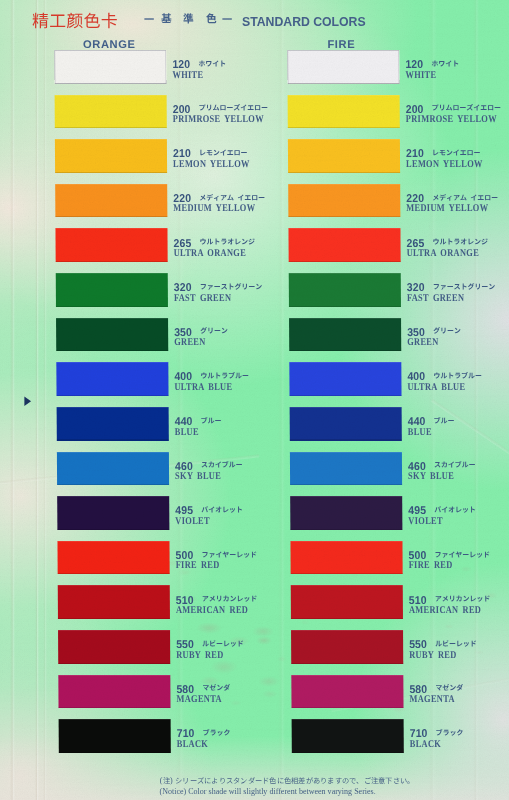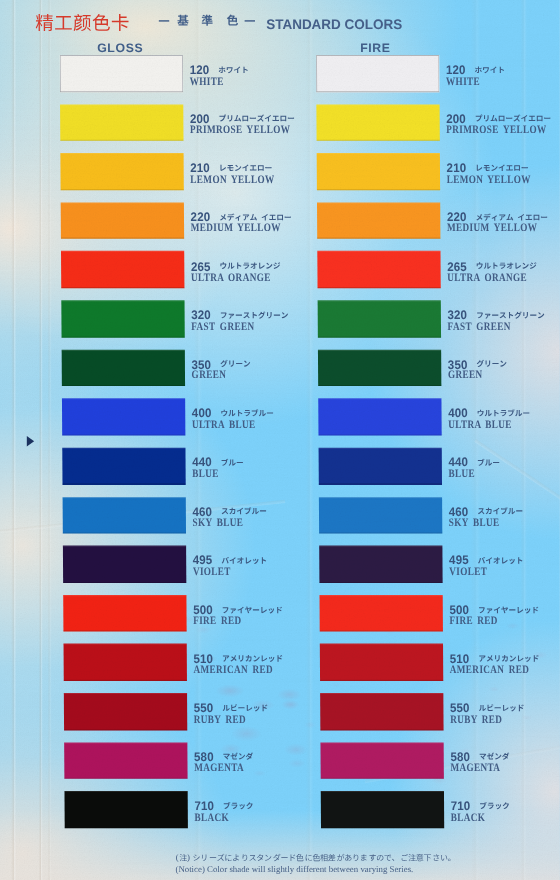--- a/index.html
+++ b/index.html
@@ -1,21 +1,21 @@
 <!DOCTYPE html>
 <html><head>
 <meta charset="utf-8">
 <title>Standard Colors</title>
 <style>
   html,body{margin:0;padding:0;background:#fff;}
   body{width:509px;height:800px;overflow:hidden;position:relative;
        font-family:"Liberation Sans",sans-serif;
        -webkit-font-smoothing:antialiased;}
   #page{position:absolute;left:0;top:0;width:509px;height:800px;overflow:hidden;
-        background:#7dd3fc;}
+        background:#86efac;}
 
   
   .paper-tint{position:absolute;inset:0;pointer-events:none;}
   .paper-grain{position:absolute;left:0;top:0;opacity:.22;mix-blend-mode:multiply;pointer-events:none;}
 
   .crease{position:absolute;top:0;bottom:0;width:6px;pointer-events:none;}
 
   
   .brand{position:absolute;left:31.6px;top:11.5px;}
   .jp-title{position:absolute;left:144.4px;top:13.3px;}
@@ -139,21 +139,21 @@
             <path d="M38 455V324H964V455Z" transform="translate(0.00 0)"></path>
           </g>
         </svg>
       </span>
     </div>
   <div class="en-title">STANDARD COLORS</div>
 
   <div id="content">
     <div id="columns">
         <div class="col-head" style="left: 0px; width: 509px; text-align: left;">
-          <span style="position: absolute; left: 109px; top: 0px; transform: translateX(-50%);">GLOSS</span>
+          <span style="position: absolute; left: 109px; top: 0px; transform: translateX(-50%);">ORANGE</span>
         </div>
         <div class="col-head" style="left: 0px; width: 509px; text-align: left;">
           <span style="position: absolute; left: 341px; top: 0px; transform: translateX(-50%);">FIRE</span>
         </div>
       </div>
     <div id="swatches">
         <div class="sw outline" style="left: 53.7px; top: 50px; background: rgb(244, 243, 240);"></div>
         <div class="lbl" style="left: 171.7px; top: 50px; width: 120px; height: 34px;">
           <span class="code" style="position: absolute; left: 0px; top: 9.1px;">120</span>
           <span aria-label="ホワイト" style="position: absolute; left: 26.4px; top: 9.7px;">

